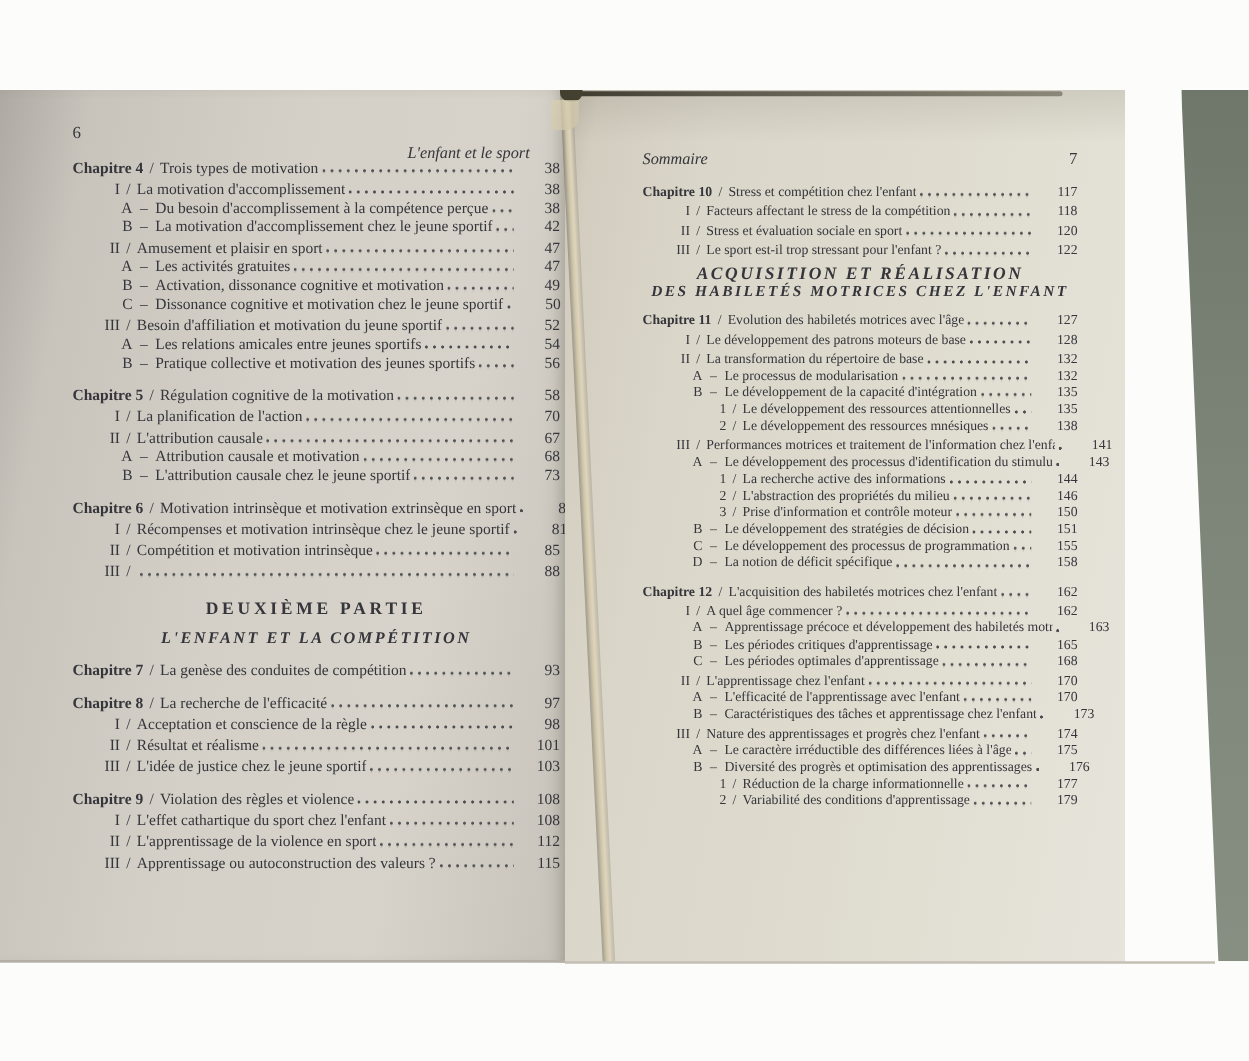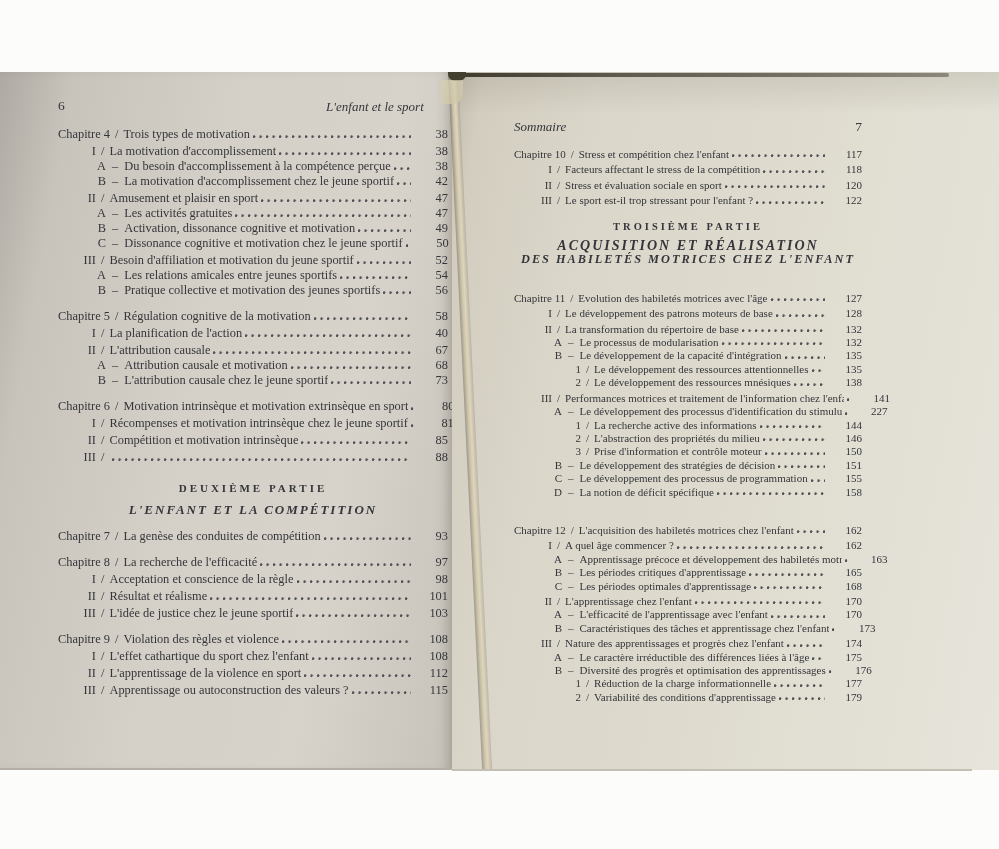--- a/index.html
+++ b/index.html
@@ -21,21 +21,21 @@
 
   .book{position:absolute;left:0;top:72px;width:999px;height:698px;}
 
   .page{position:absolute;top:0;height:698px;}
   .page-left{
     left:0;width:452px;
     background:linear-gradient(100deg,#aeaaa3 0%,#c8c4bc 13%,#d4d0c7 42%,#d7d3ca 72%,#c9c5bc 96%);
     box-shadow:inset -10px 0 14px -8px rgba(75,70,60,.38);
   }
   .page-right{
-    left:452px;width:547px;
+    left:452px;width:448px;
     background:
       linear-gradient(180deg,rgba(120,115,100,.18) 0%,rgba(120,115,100,0) 6%),
       linear-gradient(100deg,#bfbaac 0%,#d2cdbf 5%,#dad6c9 22%,#dfdccf 55%,#e4e1d7 85%,#e7e4dc 100%);
   }
   .page-right::before{ 
     content:"";position:absolute;top:1px;left:4px;right:50px;height:4px;
     background:linear-gradient(90deg,#3e3a2e 0%,#5c584c 30%,#716d60 65%,#8b8779 100%);
     border-radius:2px;
   }
   
@@ -56,56 +56,56 @@
   .bottom-shadow-left{position:absolute;left:0;top:696px;width:452px;height:2px;background:#b3afa6;}
   .bottom-shadow-right{position:absolute;left:452px;top:697px;width:520px;height:2px;background:#c3bfb5;}
 
   
   .content{position:absolute;}
   .content-left{left:58px;top:26px;width:390px;}
   .content-right{left:62px;top:47px;width:348px;}
 
   .pagehead{position:relative;height:15px;margin-bottom:14px;font-size:13px;}
   .pagehead .pnum{font-size:13.5px;}
-  .head-left .runtitle{position:absolute;left:268px;top:1px;font-style:italic;white-space:nowrap;}
+  .head-left .runtitle{position:absolute;left:268px;top:16px;font-style:italic;white-space:nowrap;}
   .head-right{display:flex;align-items:baseline;}
   .head-right .runtitle{font-style:italic;}
   .head-right .spacer{flex:1;}
 
   .toc .row{display:flex;align-items:baseline;}
   .tocL .row{min-height:14px;font-size:12.4px;line-height:14px;}
   .tocR .row{min-height:12.4px;font-size:11px;line-height:12.4px;}
 
-  .row.ch{margin-top:26px;}
+  .row.ch{margin-top:11px;}
   .tocL .row.ch{margin-top:12px;}
   .row.ch:first-child{margin-top:2px;}
   .row.r1{margin-top:3px;}
   .row.r2,.row.r3{margin-top:1px;}
 
   .row .pre{flex:none;}
-  .row.ch .pre{font-weight:normal;}
+  .row.ch .pre{font-weight:bold;}
   .row.r1 .pre{width:22px;text-align:right;}
   .row.r2 .pre{width:12px;text-align:right;}
   .row.r3 .pre{width:11px;text-align:right;}
   .row.r1{padding-left:16px;}
   .row.r2{padding-left:36px;}
   .row.r3{padding-left:56px;}
   .row .sep{flex:none;margin:0 5px;}
   .row.r2 .sep{margin:0 6px;}
   .row .tx{flex:none;white-space:nowrap;overflow:hidden;max-width:84%;}
   .row .dots{
     flex:1;min-width:6px;margin:0 3px;align-self:flex-end;
     height:4px;margin-bottom:2px;
     background-image:radial-gradient(circle at 1.1px 1.6px,#4d4d52 1.05px,rgba(0,0,0,0) 1.45px);
     background-size:6.5px 4px;background-repeat:repeat-x;
   }
   .row .pg{flex:none;width:34px;text-align:right;}
 
   .row.part,.row.ptitle,.row.ptitle2{display:block;text-align:center;white-space:nowrap;}
-  .row.part{font-weight:bold;font-size:11px;letter-spacing:3px;margin-top:17px;margin-bottom:2px;}
+  .row.part{font-weight:bold;font-size:14px;letter-spacing:3px;margin-top:17px;margin-bottom:2px;}
   .tocR .row.part{margin-top:14px;font-size:10.5px;}
   .row.ptitle,.row.ptitle2{font-weight:bold;font-style:italic;font-size:13px;letter-spacing:2px;margin-top:8px;margin-bottom:0;}
   .tocR .row.ptitle{font-size:14px;margin-top:7px;margin-bottom:0;}
   .tocR .row.ptitle2{font-size:12.3px;margin-top:1px;margin-bottom:2px;}
 </style>
 </head>
 <body>
 
 <div class="photo">
   <div class="fabric"></div>
@@ -201,21 +201,21 @@
               <span class="sep">/</span>
               <span class="tx">Régulation cognitive de la motivation</span>
               <span class="dots"></span>
               <span class="pg">58</span>
             </div>
             <div class="row r1">
               <span class="pre">I</span>
               <span class="sep">/</span>
               <span class="tx">La planification de l'action</span>
               <span class="dots"></span>
-              <span class="pg">40</span>
+              <span class="pg">70</span>
             </div>
             <div class="row r1">
               <span class="pre">II</span>
               <span class="sep">/</span>
               <span class="tx">L'attribution causale</span>
               <span class="dots"></span>
               <span class="pg">67</span>
             </div>
             <div class="row r2">
               <span class="pre">A</span>
@@ -356,21 +356,20 @@
               <span class="dots"></span>
               <span class="pg">120</span>
             </div>
             <div class="row r1">
               <span class="pre">III</span>
               <span class="sep">/</span>
               <span class="tx">Le sport est-il trop stressant pour l'enfant ?</span>
               <span class="dots"></span>
               <span class="pg">122</span>
             </div>
-            <div class="row part">TROISIÈME PARTIE</div>
             <div class="row ptitle">ACQUISITION ET RÉALISATION</div>
             <div class="row ptitle2">DES HABILETÉS MOTRICES CHEZ L'ENFANT</div>
             <div class="row ch">
               <span class="pre">Chapitre 11</span>
               <span class="sep">/</span>
               <span class="tx">Evolution des habiletés motrices avec l'âge</span>
               <span class="dots"></span>
               <span class="pg">127</span>
             </div>
             <div class="row r1">
@@ -420,21 +419,21 @@
               <span class="sep">/</span>
               <span class="tx">Performances motrices et traitement de l'information chez l'enfant</span>
               <span class="dots"></span>
               <span class="pg">141</span>
             </div>
             <div class="row r2">
               <span class="pre">A</span>
               <span class="sep">–</span>
               <span class="tx">Le développement des processus d'identification du stimulus</span>
               <span class="dots"></span>
-              <span class="pg">227</span>
+              <span class="pg">143</span>
             </div>
             <div class="row r3">
               <span class="pre">1</span>
               <span class="sep">/</span>
               <span class="tx">La recherche active des informations</span>
               <span class="dots"></span>
               <span class="pg">144</span>
             </div>
             <div class="row r3">
               <span class="pre">2</span>

